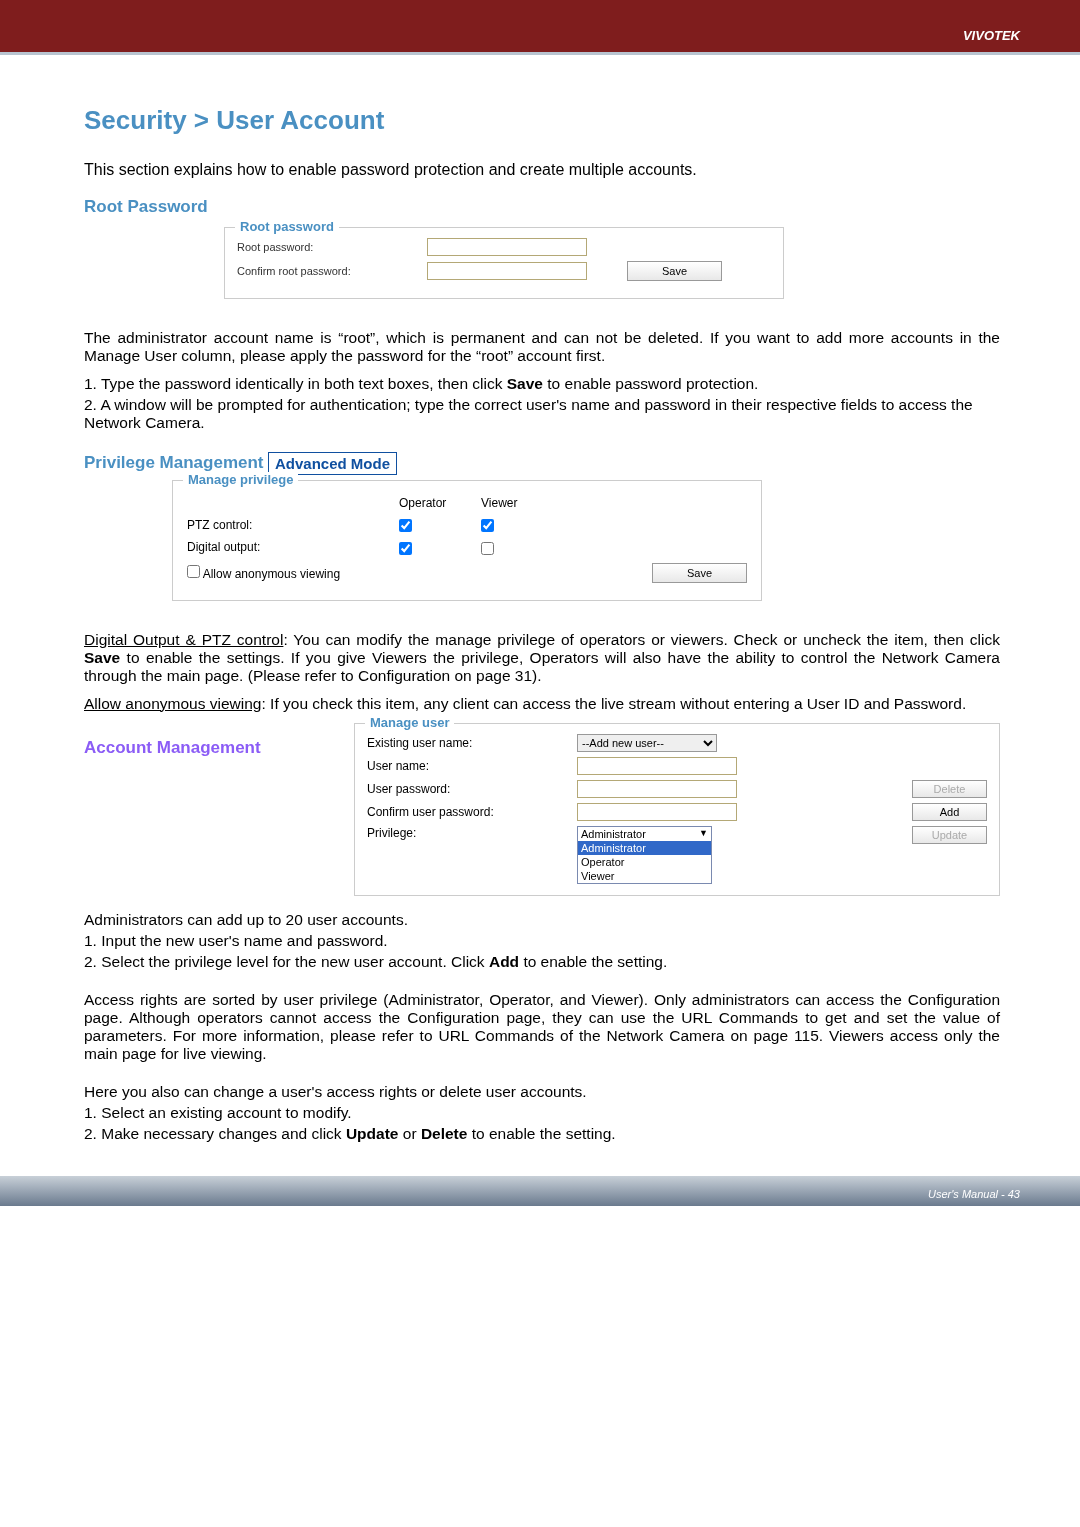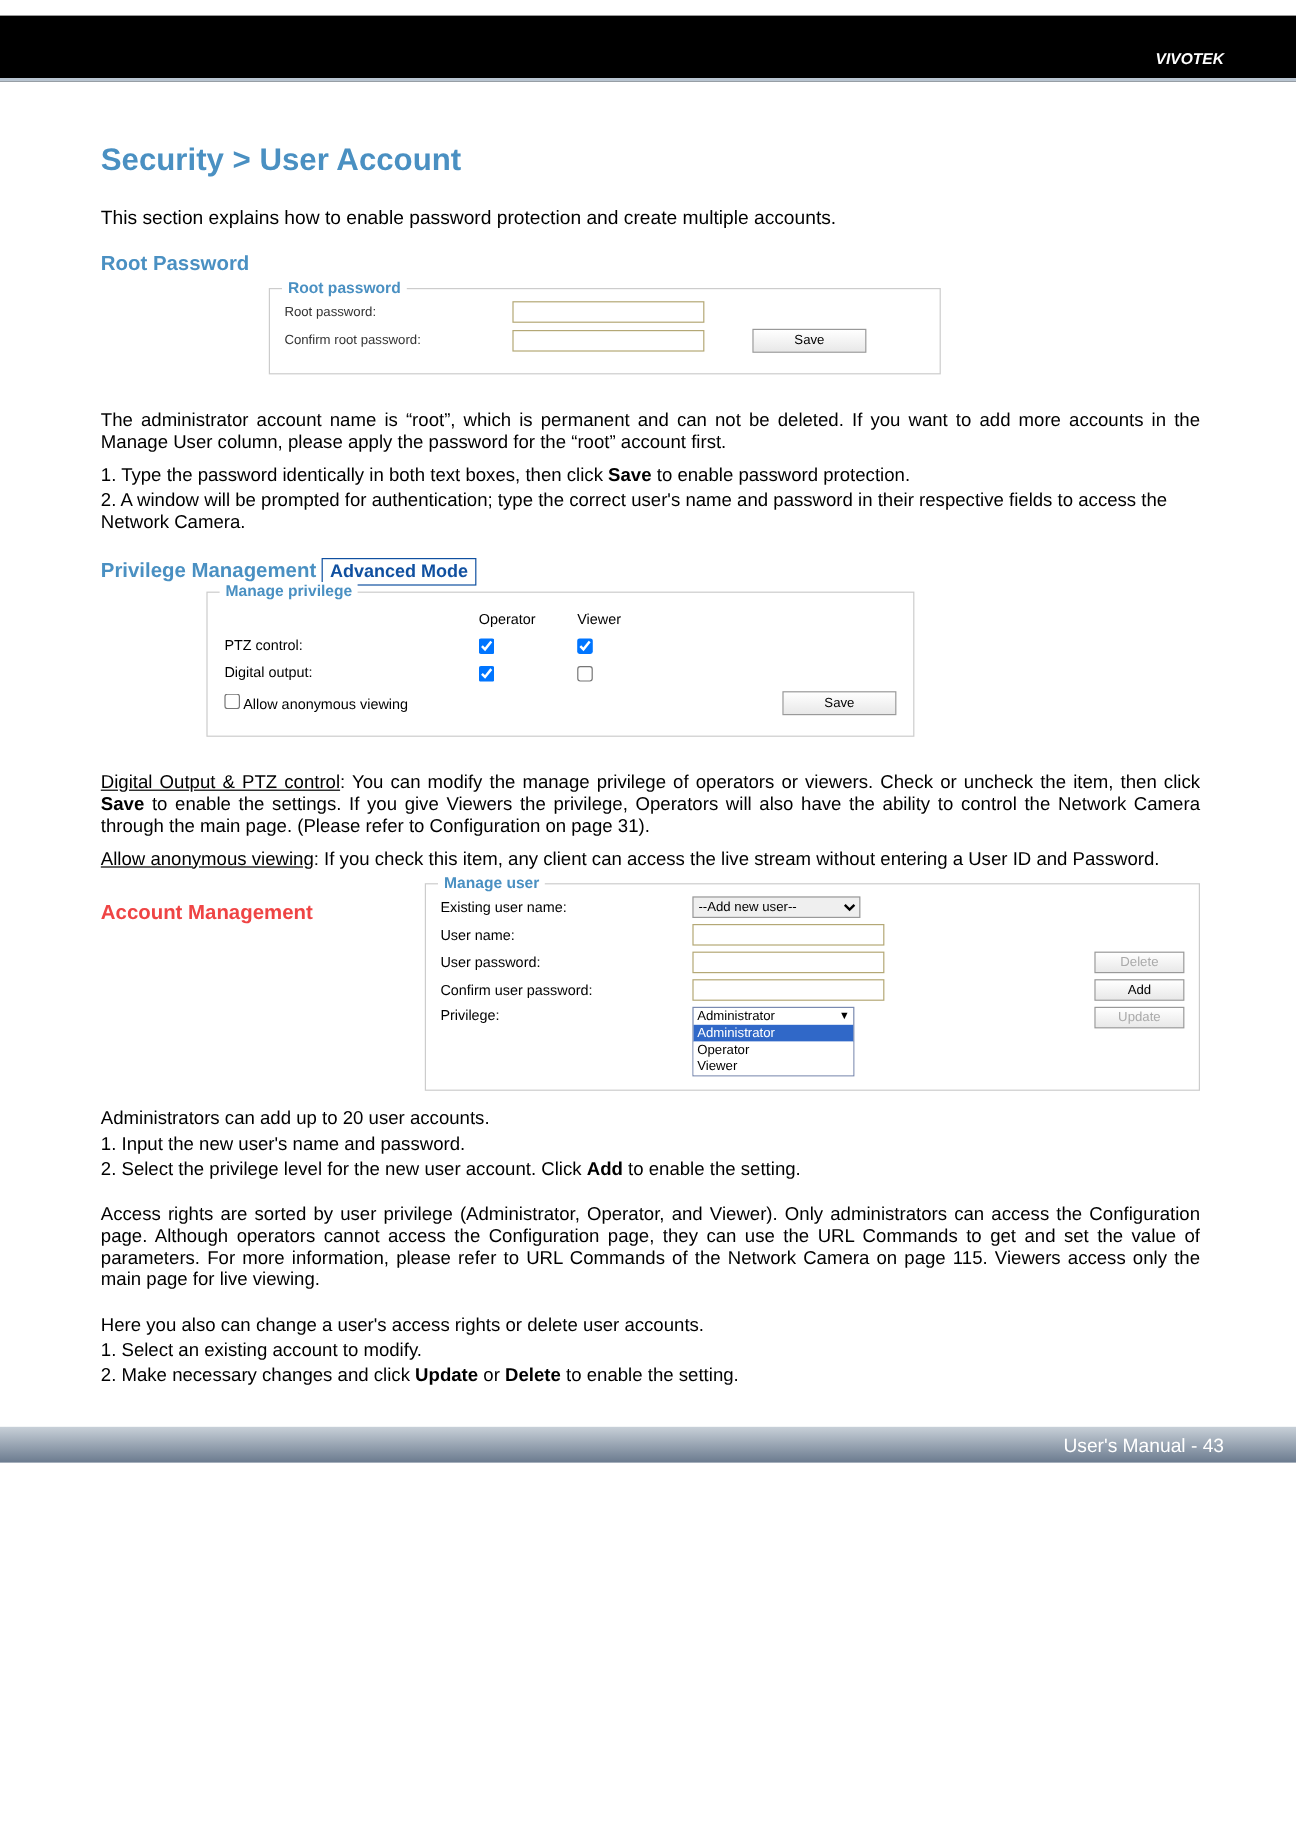--- a/index.html
+++ b/index.html
@@ -7,25 +7,24 @@
       padding: 0;
       box-sizing: border-box;
     }
     body {
       font-family: Arial, Helvetica, sans-serif;
       background: #fff;
       width: 1080px;
       margin: 0 auto;
     }
     .header-bar {
-      background: #000000;
+      background: #7f1d1d;
       height: 55px;
       position: relative;
       border-bottom: 3px solid #B8C4D0;
-      margin-top: 13px;
     }
     .header-brand {
       position: absolute;
       right: 60px;
       top: 28px;
       color: #fff;
       font-style: italic;
       font-weight: bold;
       font-size: 13px;
     }
@@ -136,21 +135,21 @@
     }
     .checkbox-cell input {
       vertical-align: middle;
     }
     .account-section {
       display: flex;
       align-items: flex-start;
       margin-bottom: 15px;
     }
     .account-heading {
-      color: #ef4444;
+      color: #8b5cf6;
       font-size: 17px;
       font-weight: bold;
       width: 270px;
       padding-top: 15px;
     }
     .manage-user-fieldset {
       border: 1px solid #ccc;
       padding: 10px 12px 6px 12px;
       position: relative;
       font-size: 12px;
@@ -216,21 +215,22 @@
       text-decoration: underline;
     }
     .footer-bar {
       background: linear-gradient(to bottom, #C8D0D8 0%, #6A7A8E 100%);
       height: 30px;
       padding: 8px 60px 0 0;
       text-align: right;
     }
     .footer-text {
       color: #fff;
-      font-size: 16px;
+      font-style: italic;
+      font-size: 11px;
     }
     .mb20 {
       margin-bottom: 20px;
     }
   </style>
 </head>
 <body>
 
 <div class="header-bar">
   <div class="header-brand">VIVOTEK</div>

